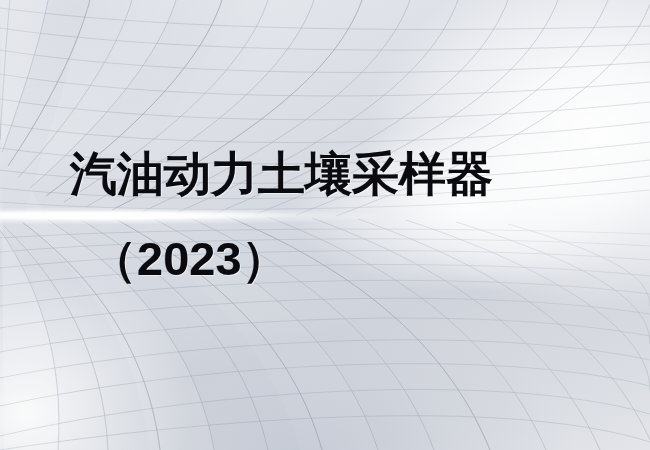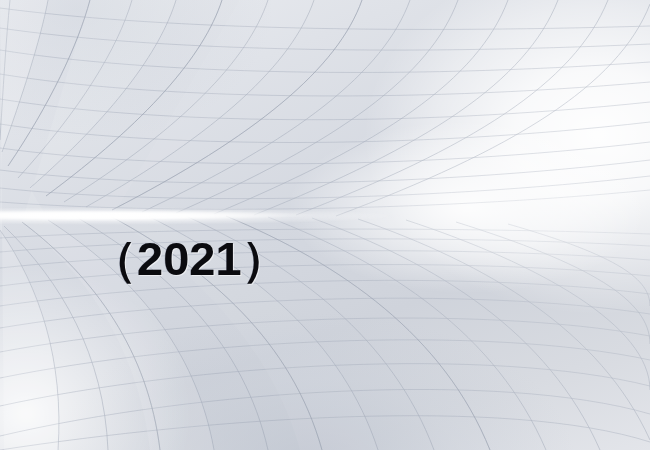--- a/index.html
+++ b/index.html
@@ -267,16 +267,17 @@
       <path d="M 48,0 C 40,42 22,96 2,152 L 0,230 C 40,288 64,360 58,450 L 4,450 L 0,0 Z" fill="rgba(255,255,255,0.55)"></path>
       <path d="M 176,0 C 160,52 112,116 30,188 L 48,220 C 132,274 196,348 214,450 L 150,450 C 140,360 96,282 22,222 L 90,0 Z" fill="rgba(255,255,255,0.30)"></path>
       <path d="M 314,0 C 292,64 218,132 86,207 L 148,216 C 252,268 342,340 378,450 L 300,450 C 272,348 196,272 112,217 L 240,0 Z" fill="rgba(255,255,255,0.18)"></path>
     </g>
   </svg>
 
   <div class="light-streak"></div>
   <div class="light-streak-2"></div>
 
   <div class="title-block">
-    <div class="title-line-2">（2021）</div>
+    <div class="title-line-1">汽油动力土壤采样器</div>
+    <div class="title-line-2">（2023）</div>
   </div>
 
 </div>
 
 </body></html>

